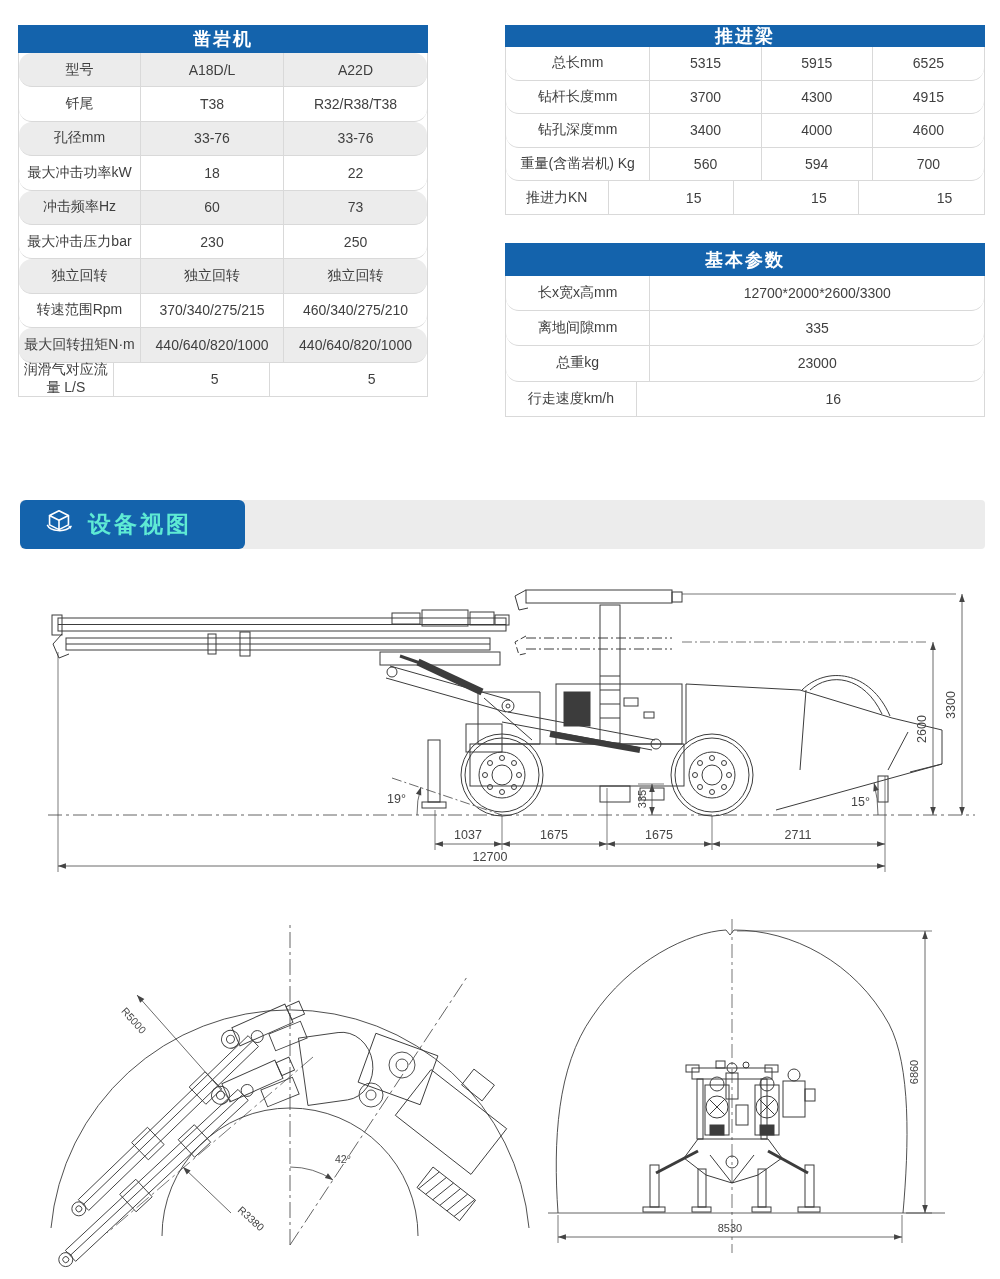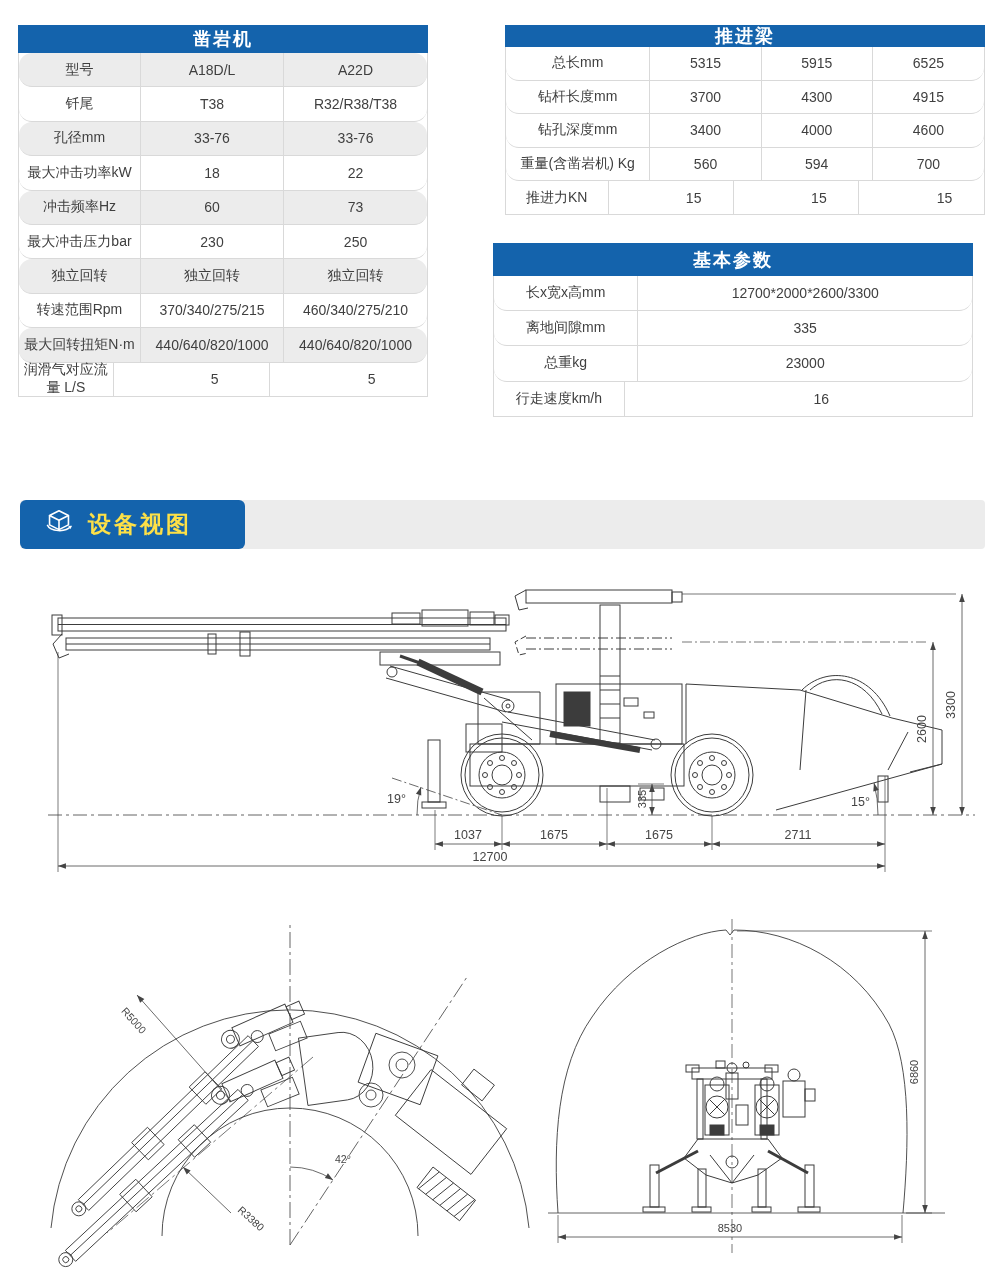--- a/index.html
+++ b/index.html
@@ -26,21 +26,21 @@
   .t2 .c-label{width:145px;}
   .t2 .c-val{width:111.6px;}
   .t3 .tbl-head{height:33px;}
   .t3 .tbl-row{height:34.2px;background:#fff;}
   .t3 .c-label{width:145px;}
   .t3 .c-val{width:335px;}
   
   .banner-bar{position:absolute;left:20px;top:500px;width:965px;height:49px;background:#ececec;border-radius:4px;}
   .banner{position:absolute;left:20px;top:500px;width:225px;height:49px;background:#1463AC;border-radius:6px;
           display:flex;align-items:center;gap:12px;padding-left:22px;box-sizing:border-box;}
-  .banner-title{color:#fde047;font-size:23px;font-weight:bold;letter-spacing:3px;}
+  .banner-title{color:#5eead4;font-size:23px;font-weight:bold;letter-spacing:3px;}
   
   .drw{position:absolute;}
   svg text{font-family:"Liberation Sans","DejaVu Sans",sans-serif;}
 </style>
 </head>
 <body>
 
 <div class="page">
 
   <div class="tbl t1" style="left:18px;top:25px;width:410px;">
@@ -128,21 +128,21 @@
       </div>
       <div class="tbl-row">
         <div class="cell c-label">推进力KN</div>
         <div class="cell c-val">15</div>
         <div class="cell c-val">15</div>
         <div class="cell c-val">15</div>
       </div>
     </div>
   </div>
 
-  <div class="tbl t3" style="left:493px;top:243px;width:480px;">
+  <div class="tbl t3" style="left:505px;top:243px;width:480px;">
     <div class="tbl-head">基本参数</div>
     <div class="tbl-body">
       <div class="tbl-row">
         <div class="cell c-label">长x宽x高mm</div>
         <div class="cell c-val">12700*2000*2600/3300</div>
       </div>
       <div class="tbl-row">
         <div class="cell c-label">离地间隙mm</div>
         <div class="cell c-val">335</div>
       </div>

